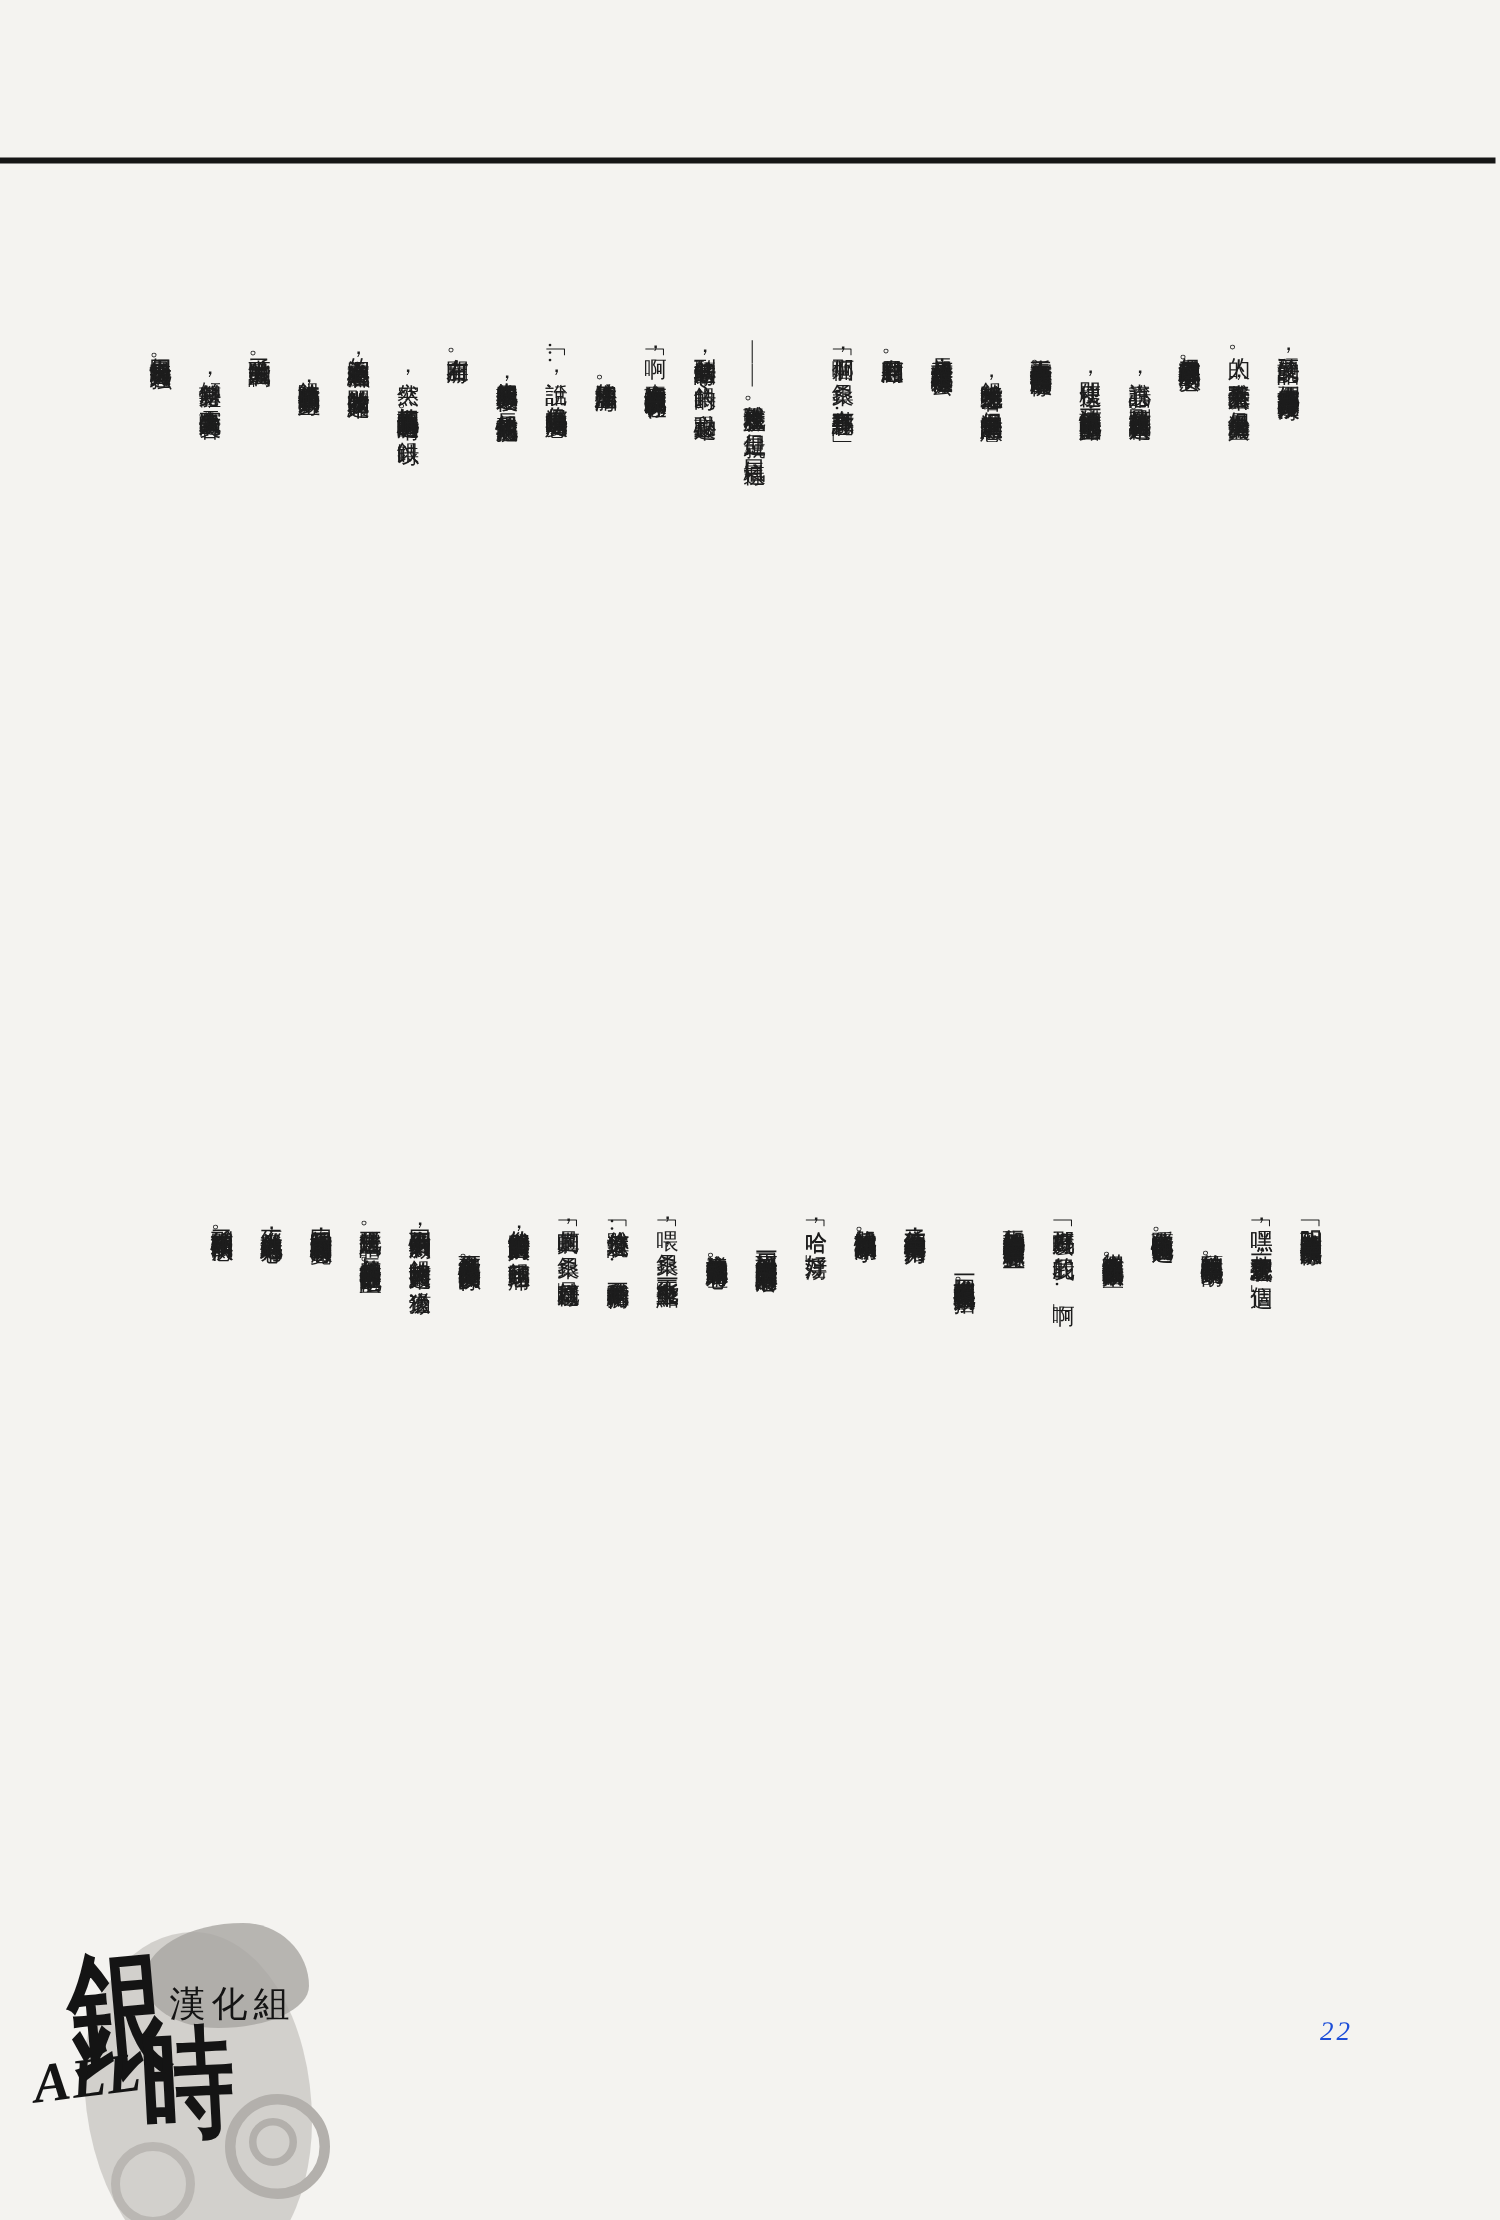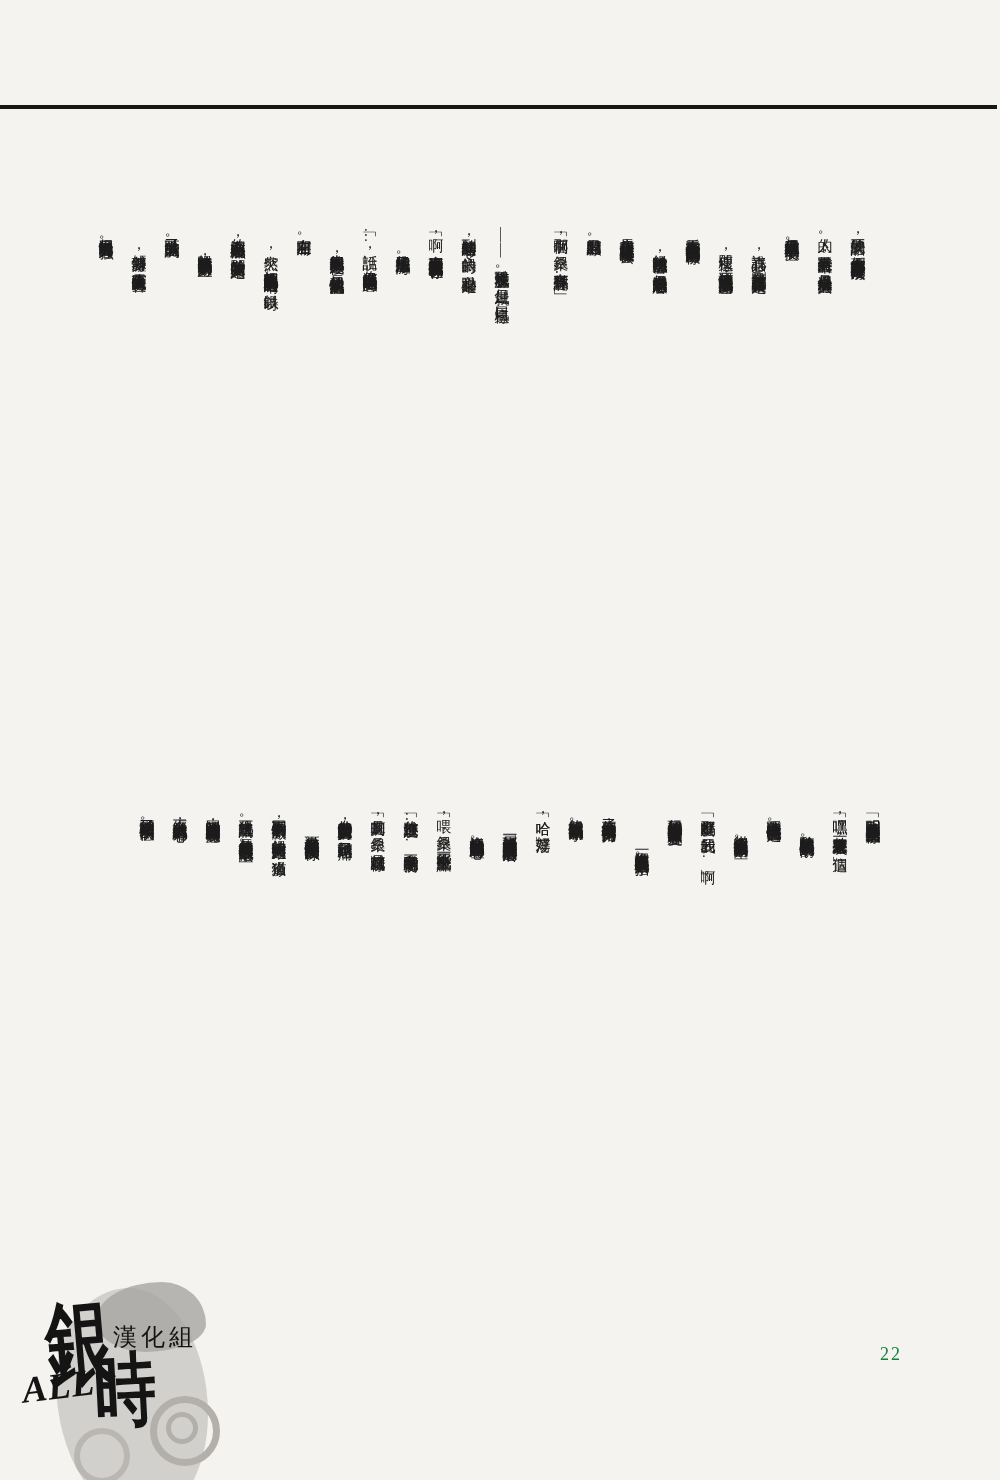--- a/index.html
+++ b/index.html
@@ -23,22 +23,23 @@
     text-align:left;
   }
   .vtext-top{top:227px;right:126px;height:382px;}
   .vtext-bottom{top:808px;right:111px;height:442px;}
   .col{margin:0;}
   .col.ind1{margin-top:16px;}
   .col.ind2{margin-top:32px;}
   .col.gap-after{margin-left:26px;}
   .page-number{
     position:absolute;left:880px;top:1344px;
-    font-size:18px;letter-spacing:2px;color:#15803d;
+    font-size:18px;letter-spacing:2px;color:#1d4ed8;
     font-family:"Liberation Serif", serif;
+    font-style:italic;
   }
   .logo{position:absolute;left:0;top:1278px;width:250px;height:202px;}
   .wash{
     position:absolute;left:56px;top:10px;width:152px;height:230px;
     background:#c7c4c0;opacity:0.75;
     border-radius:48% 52% 42% 58% / 40% 55% 45% 60%;
   }
   .wash-dark{
     position:absolute;left:96px;top:4px;width:110px;height:70px;
     background:#a8a5a1;opacity:0.8;

